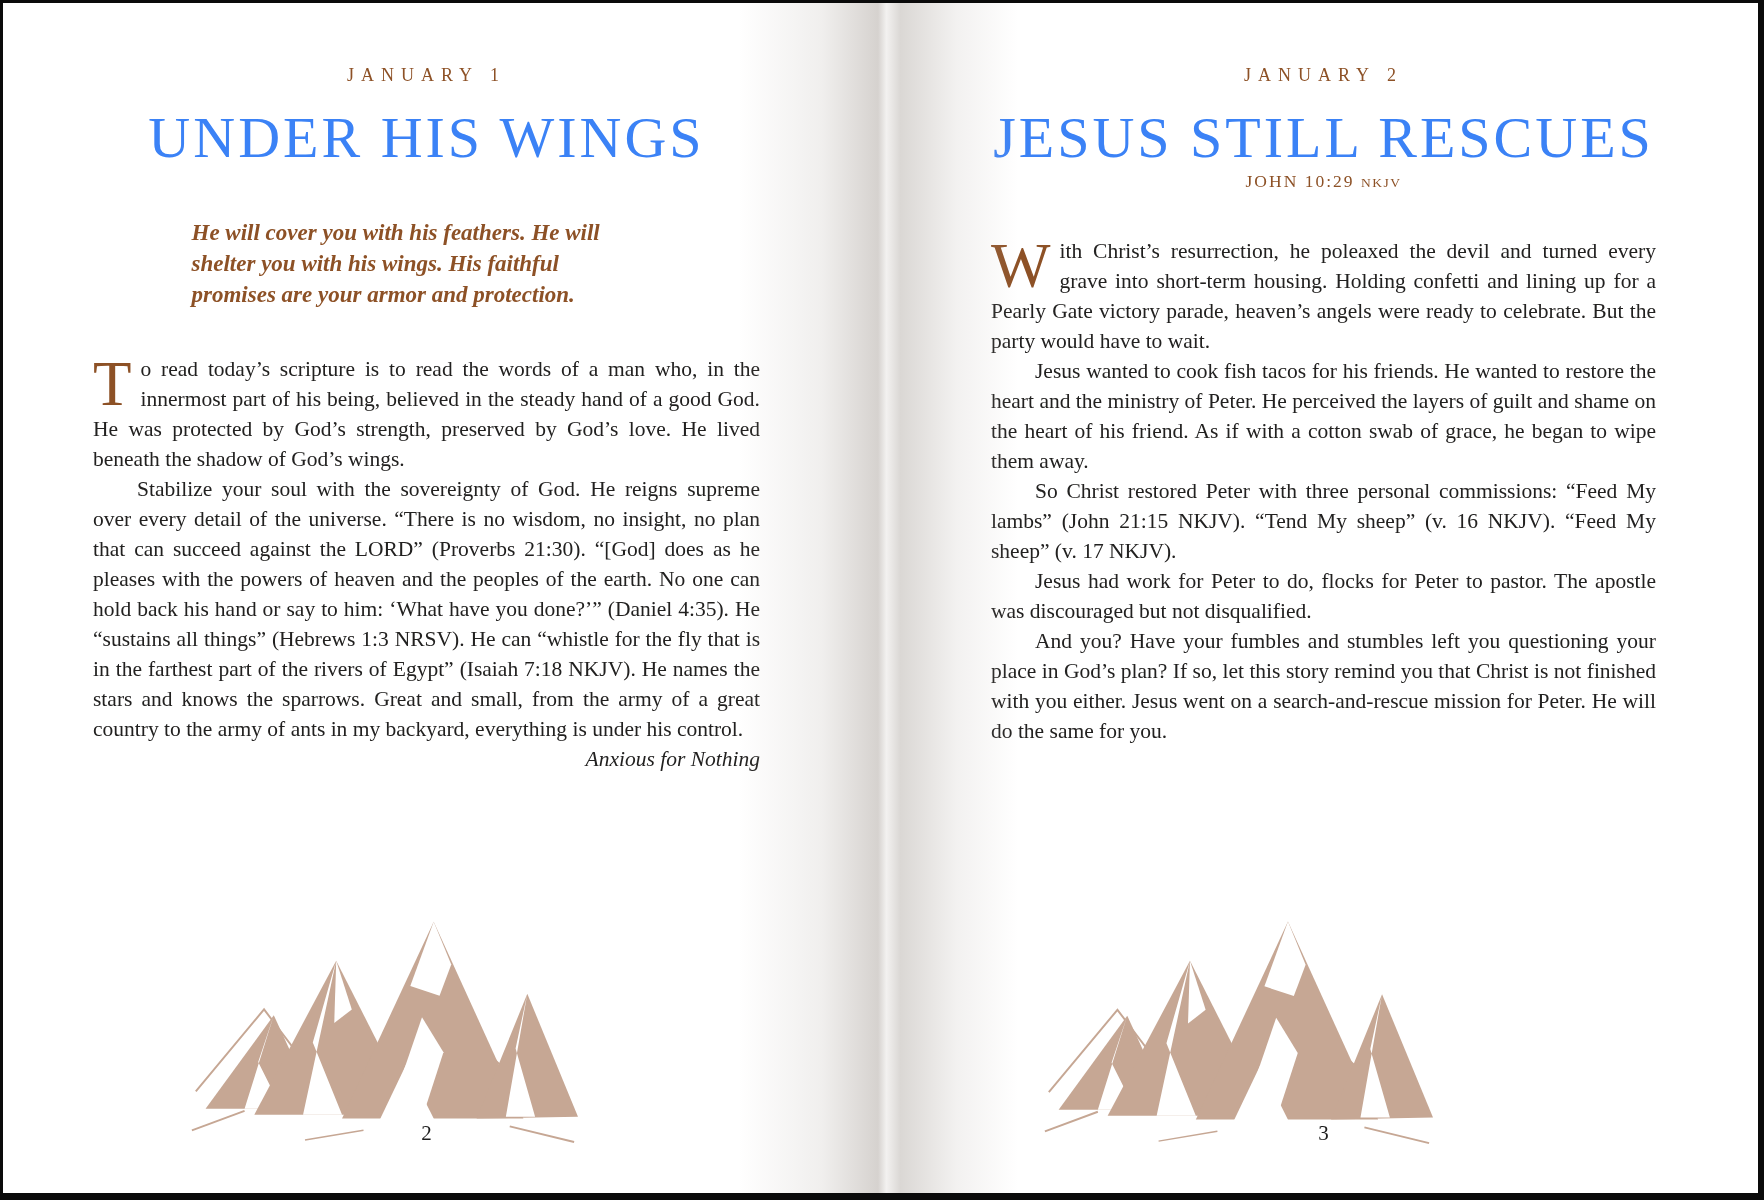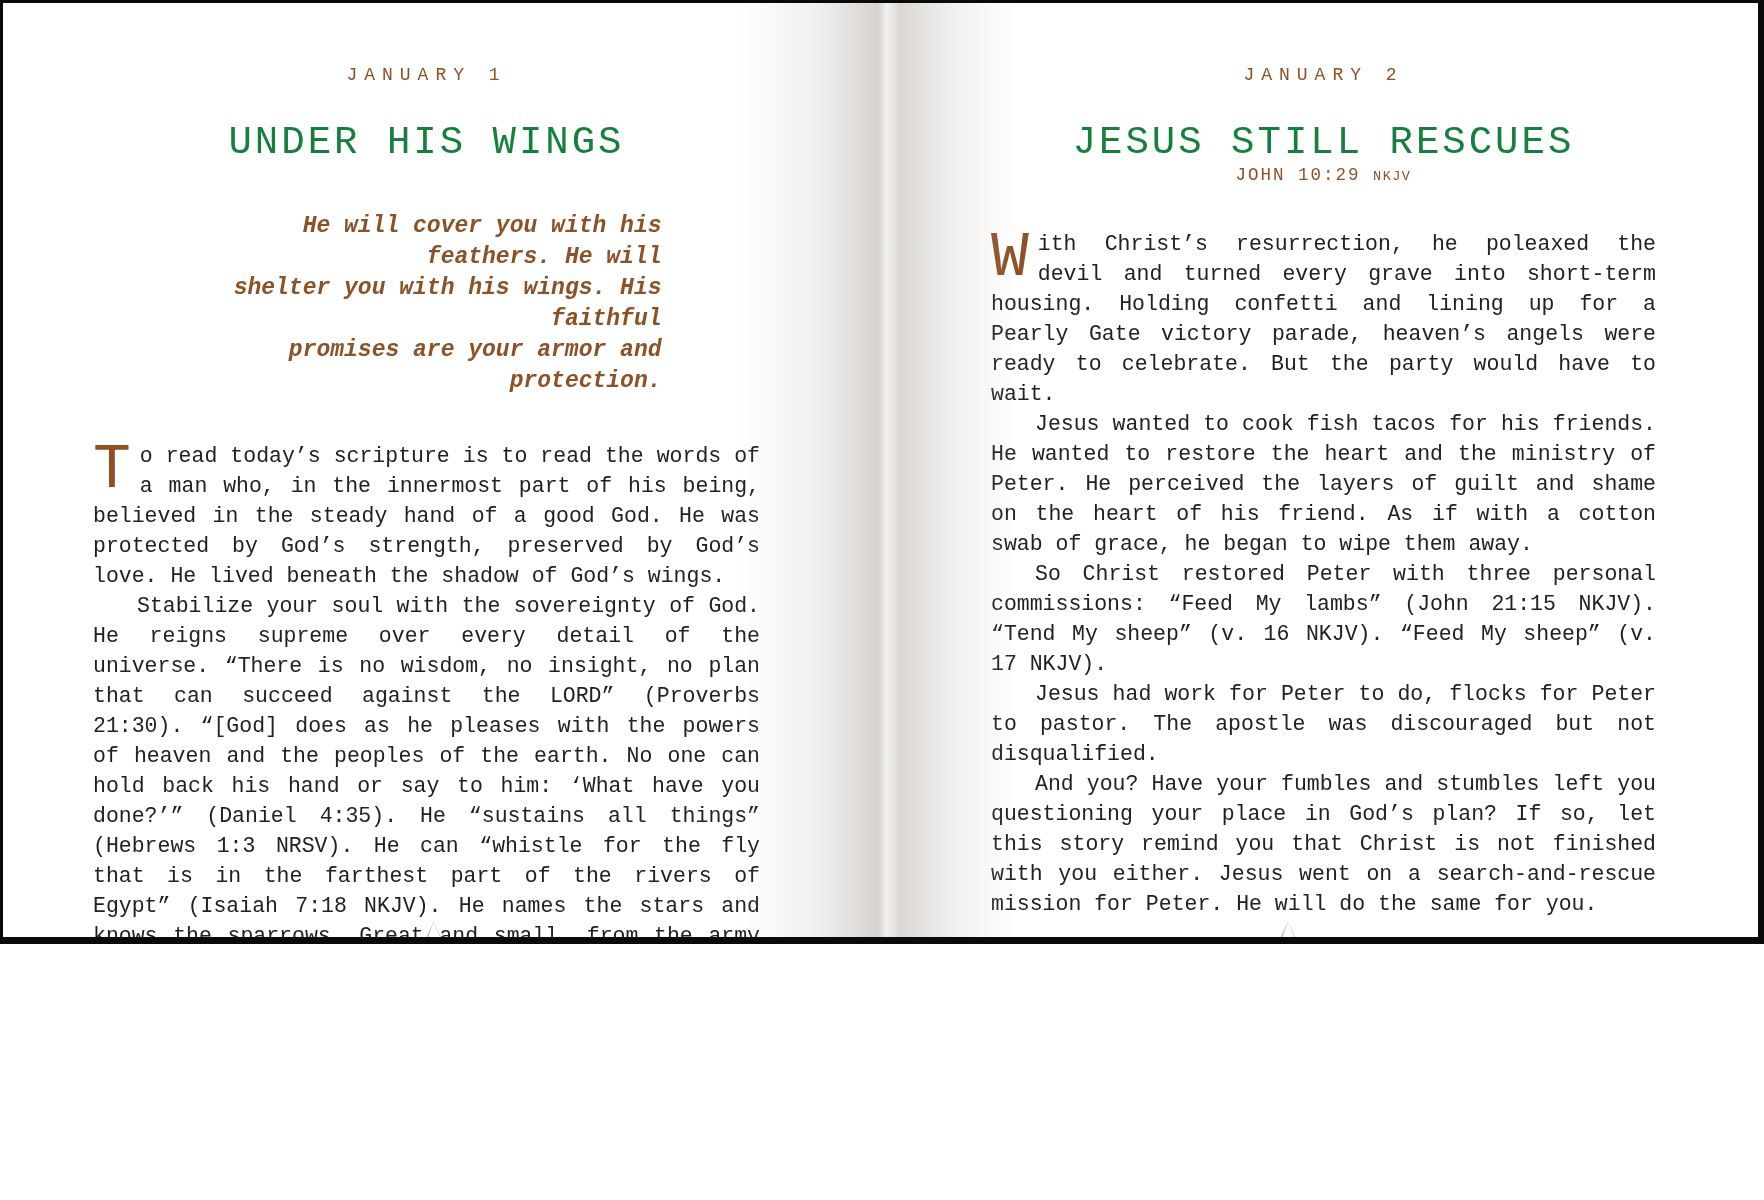--- a/index.html
+++ b/index.html
@@ -1,50 +1,50 @@
 <!DOCTYPE html>
 <html><head>
 <meta charset="utf-8">
 <style>
   html,body{margin:0;padding:0;background:#ffffff;}
   #spread{
     position:relative;
-    width:1764px;height:944px;
+    width:1764px;height:1200px;
     box-sizing:border-box;
     background:#ffffff;
     border:3px solid #0a0a0a;
     border-right-width:6px;
     border-bottom-width:7px;
     overflow:hidden;
-    font-family:Liberation Mono, monospace;
+    font-family:Liberation Serif, serif;
   }
   .page-col{position:absolute;top:0;height:100%;}
   #left-col{left:90px;width:667px;}
   #right-col{left:988px;width:665px;}
 
   .date-header{
     margin-top:62px;
     text-align:center;
     font-size:18px;
     letter-spacing:7px;
     color:#8d5126;
     font-weight:400;
   }
   .chapter-title{
-    margin-top:36px;
+    margin-top:18px;
     text-align:center;
-    font-size:39px;
+    font-size:58px;
     letter-spacing:3px;
-    color:#15803d;
+    color:#3b82f6;
     font-weight:400;
     white-space:nowrap;
   }
   .quote{
     margin:46px auto 0 auto;
-    text-align:right;
+    text-align:left;
     font-style:italic;
     font-weight:700;
     font-size:23px;
     line-height:31px;
     color:#8d5126;
     white-space:pre-line;
   }
   #left-col .quote{max-width:470px;}
   #right-col .quote{max-width:630px;}
   .scripture-ref{

